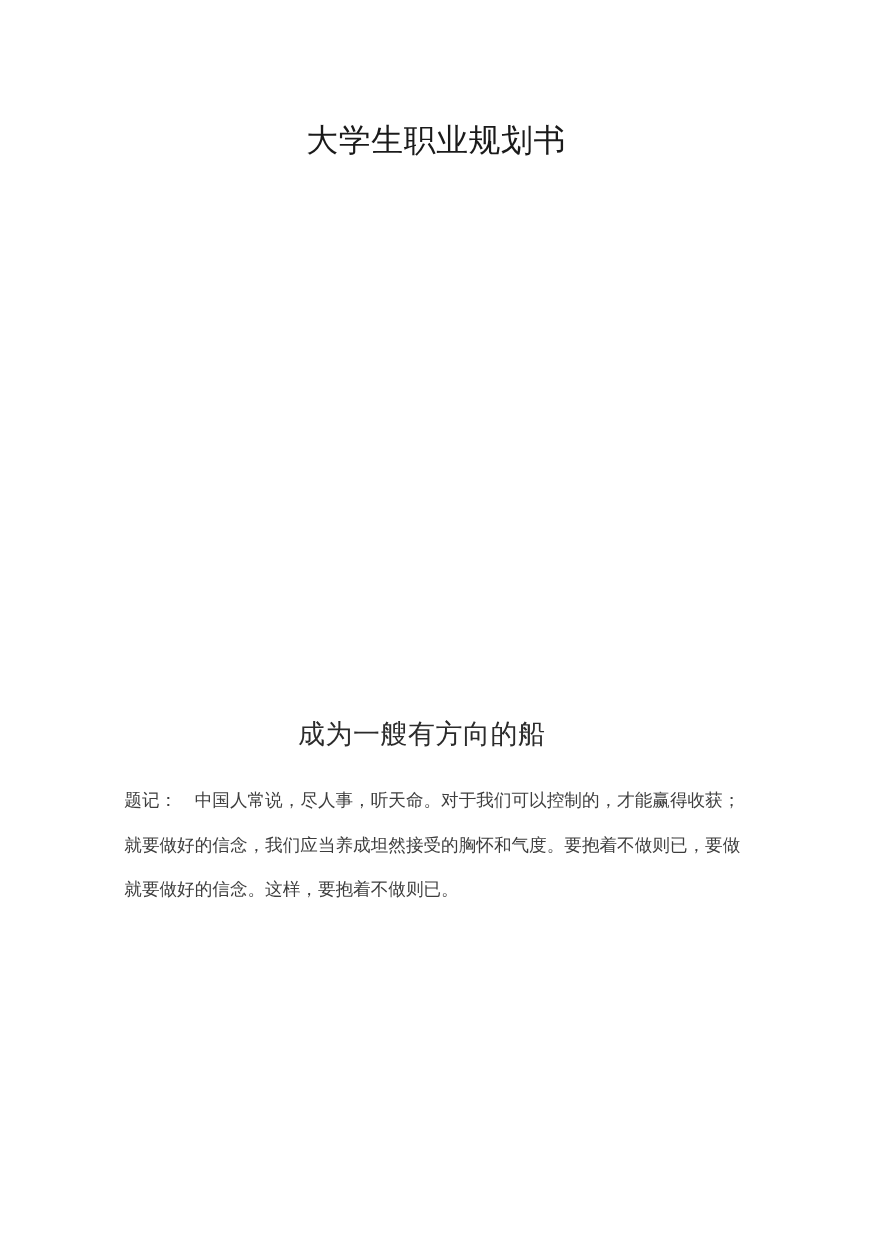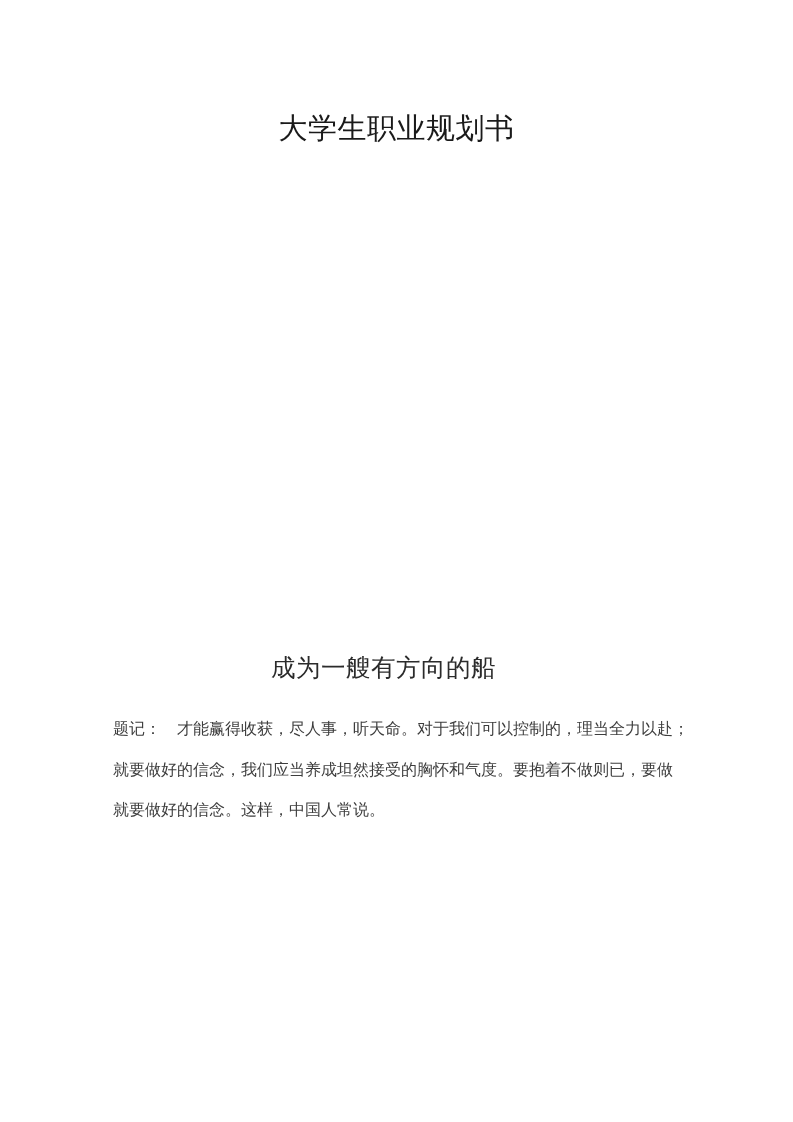--- a/index.html
+++ b/index.html
@@ -61,18 +61,18 @@
 </head>
 <body>
 
 <div class="page">
 
   <h1 class="doc-title">大学生职业规划书</h1>
 
   <h2 class="section-heading">成为一艘有方向的船</h2>
 
   <div class="epigraph">
-    <p class="line">题记：　才能赢得收获，尽人事，听天命。对于我们可以控制的，理当全力以赴；</p>
+    <p class="line">题记：　中国人常说，尽人事，听天命。对于我们可以控制的，才能赢得收获；</p>
     <p class="line">就要做好的信念，我们应当养成坦然接受的胸怀和气度。要抱着不做则已，要做</p>
-    <p class="line">就要做好的信念。这样，中国人常说。</p>
+    <p class="line">就要做好的信念。这样，要抱着不做则已。</p>
   </div>
 
 </div>
 
 </body></html>

